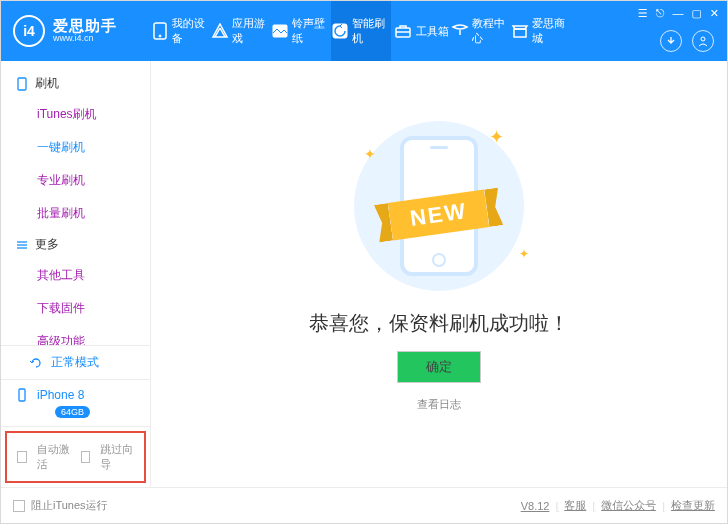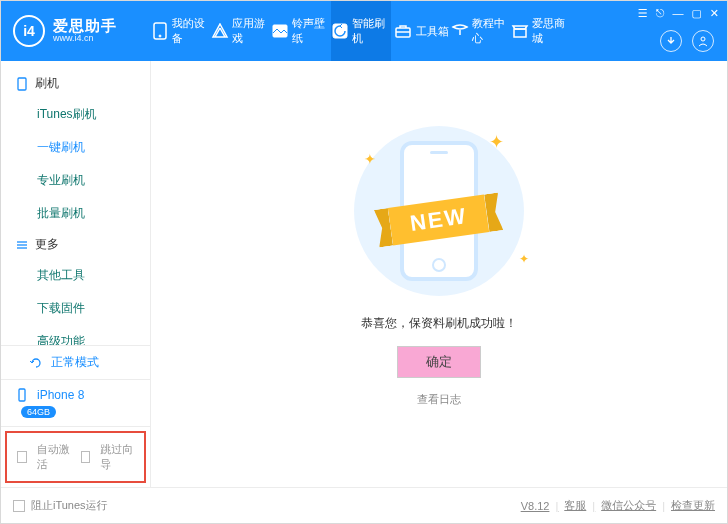--- a/index.html
+++ b/index.html
@@ -21,46 +21,46 @@
   .win-controls { display:flex; gap:8px; font-size:11px; }
   .win-btn { cursor:pointer; }
   .header-icons { position:absolute; right:14px; top:30px; display:flex; gap:10px; }
   .circle-btn { width:22px; height:22px; border:1.5px solid rgba(255,255,255,.8); border-radius:50%; display:flex; align-items:center; justify-content:center; cursor:pointer; }
   
   .body { flex:1; display:flex; min-height:0; }
   .sidebar { width:150px; border-right:1px solid #ececec; display:flex; flex-direction:column; font-size:12px; }
   .side-scroll { flex:1; overflow:auto; padding-top:8px; }
   .side-group { padding:6px 14px; display:flex; align-items:center; gap:6px; color:#333; font-weight:500; }
   .side-group svg { stroke:#1a8fff; }
-  .side-item { padding:8px 0 8px 36px; color:#0f766e; cursor:pointer; }
+  .side-item { padding:8px 0 8px 36px; color:#a21caf; cursor:pointer; }
   .side-item.active { color:#1a8fff; }
   .side-footer { border-top:1px solid #ececec; }
   .mode-row { padding:8px 28px; display:flex; align-items:center; gap:8px; color:#1a8fff; border-bottom:1px solid #ececec; }
   .device-row { padding:8px 14px; display:flex; flex-direction:column; gap:4px; border-bottom:1px solid #ececec; }
   .device-name { display:flex; align-items:center; gap:8px; color:#1a8fff; font-size:12px; }
-  .badge { background:#1a8fff; color:#fff; font-size:9px; padding:1px 6px; border-radius:8px; width:fit-content; margin-left:6px; }
+  .badge { background:#1a8fff; color:#fff; font-size:9px; padding:1px 6px; border-radius:8px; width:fit-content; margin-left:40px; }
   .opts-row { padding:9px 10px; display:flex; gap:10px; align-items:center; color:#999; border:2px solid #e74c3c; margin:4px; font-size:11px; }
   .checkbox { width:12px; height:12px; border:1px solid #bbb; display:inline-block; }
   
   .main { flex:1; display:flex; flex-direction:column; align-items:center; justify-content:center; gap:14px; padding-bottom:20px; }
   .illus { width:210px; height:180px; position:relative; display:flex; align-items:center; justify-content:center; }
   .circle-bg { width:170px; height:170px; border-radius:50%; background:#e8f4ff; position:absolute; }
   .phone { width:78px; height:140px; background:#fff; border:4px solid #cfe7ff; border-radius:12px; position:relative; z-index:2; }
   .phone:before { content:""; position:absolute; top:6px; left:50%; transform:translateX(-50%); width:18px; height:3px; background:#cfe7ff; border-radius:2px; }
   .phone:after { content:""; position:absolute; bottom:5px; left:50%; transform:translateX(-50%); width:10px; height:10px; border:2px solid #cfe7ff; border-radius:50%; }
   .ribbon { position:absolute; z-index:3; background:#ffbf2f; color:#fff; font-weight:bold; font-size:22px; padding:6px 20px; transform:rotate(-8deg); top:80px; letter-spacing:2px; }
   .ribbon:before, .ribbon:after { content:""; position:absolute; top:0; bottom:0; width:14px; background:#e6a817; }
   .ribbon:before { left:-14px; clip-path:polygon(0 0,100% 0,100% 100%,0 100%,40% 50%); }
   .ribbon:after { right:-14px; clip-path:polygon(0 0,100% 0,60% 50%,100% 100%,0 100%); }
   .star { position:absolute; color:#ffbf2f; z-index:4; }
   .s1 { top:30px; left:30px; font-size:14px; }
   .s2 { top:10px; right:40px; font-size:18px; }
   .s3 { bottom:35px; right:15px; font-size:12px; }
-  .success-text { font-size:12px; color:#333; }
-  .confirm-btn { border:1px solid #ccc; background:#f9a8d4; padding:6px 28px; font-size:13px; cursor:pointer; color:#444; }
+  .success-text { font-size:20px; color:#333; }
+  .confirm-btn { border:1px solid #ccc; background:#22c55e; padding:6px 28px; font-size:13px; cursor:pointer; color:#444; }
   .log-link { font-size:11px; color:#888; cursor:pointer; }
   
   .status { height:36px; border-top:1px solid #ececec; display:flex; align-items:center; justify-content:space-between; padding:0 12px; font-size:11px; color:#888; }
   .status-left { display:flex; align-items:center; gap:6px; }
   .status-right { display:flex; gap:6px; align-items:center;text-decoration:underline; }
   .status-right .sep { color:#ddd; }
 </style>
 </head>
 <body>
 

